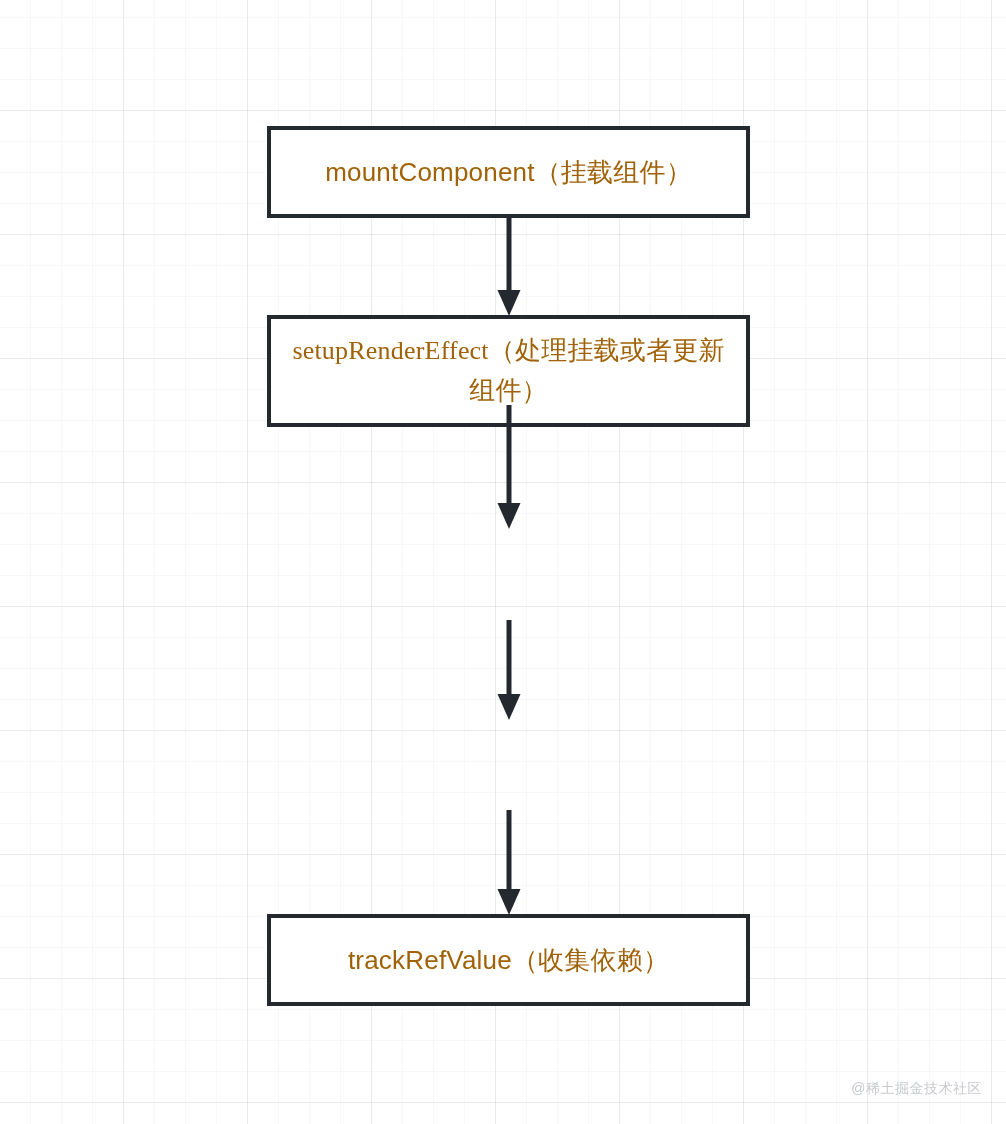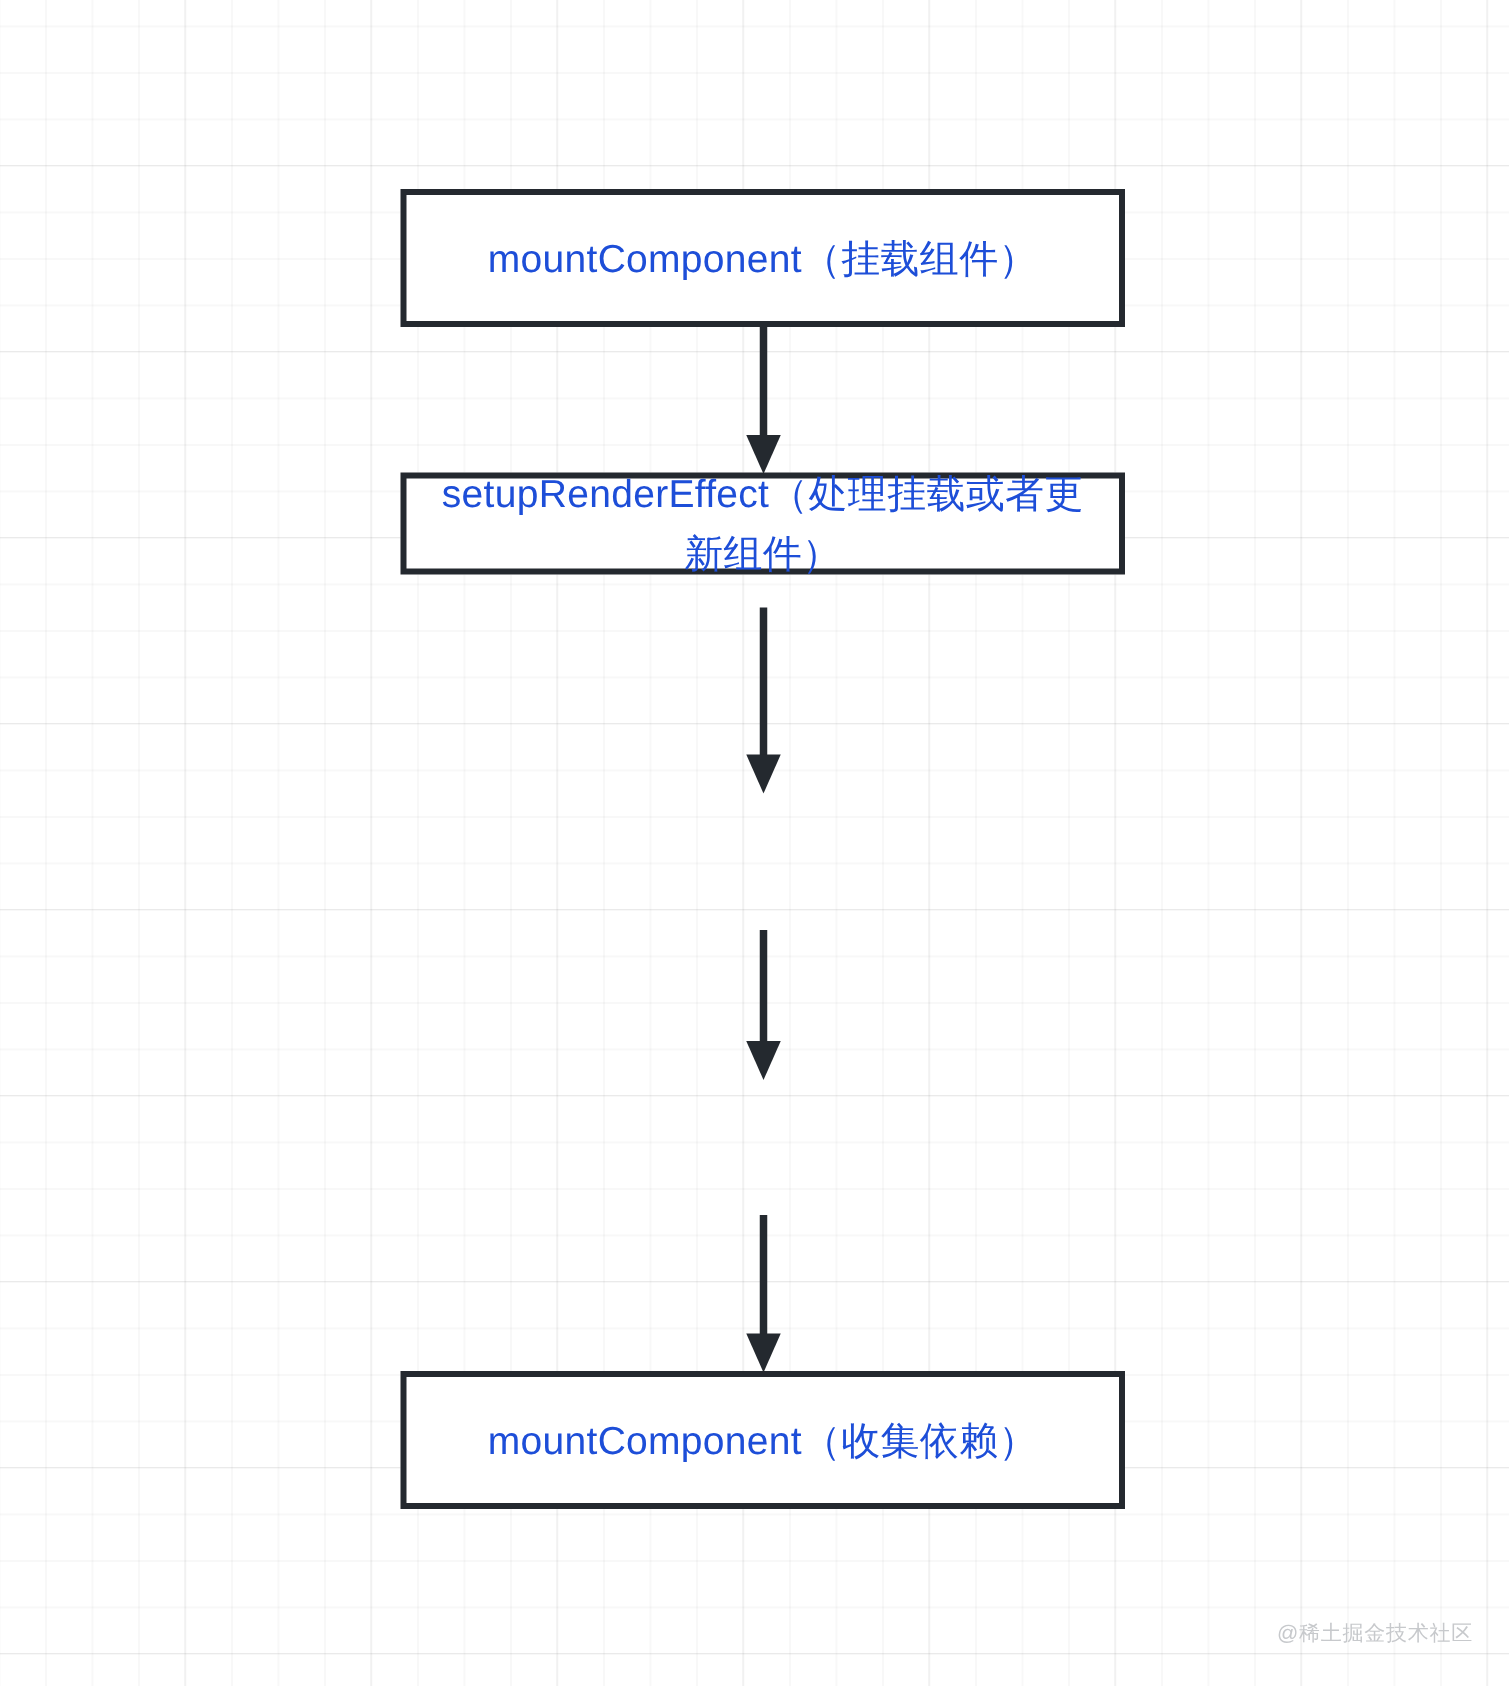--- a/index.html
+++ b/index.html
@@ -41,21 +41,21 @@
     display: flex;
     align-items: center;
     justify-content: center;
     text-align: center;
     padding: 4px 14px;
   }
 
   .flow-node-label {
     font-size: 26px;
     line-height: 40px;
-    color: #1d4ed8;
+    color: #a16207;
     letter-spacing: 0.2px;
     white-space: pre-wrap;
     font-weight: 400;
   }
 
   .flow-arrow {
     position: absolute;
     width: 40px;
     overflow: visible;
   }
@@ -73,28 +73,28 @@
 </style>
 </head>
 <body>
 
 <div id="canvas">
 
   <div class="flow-node" style="left:267px; top:126px; width:483px; height:92px;">
     <span class="flow-node-label">mountComponent（挂载组件）</span>
   </div>
 
-  <div class="flow-node" style="left:267px; top:315px; width:483px; height:68px;">
+  <div class="flow-node" style="left:267px; top:315px; width:483px; height:112px;font-family:Liberation Serif, serif;">
     <span class="flow-node-label">setupRenderEffect（处理挂载或者更新组件）</span>
   </div>
 
 
 
   <div class="flow-node" style="left:267px; top:914px; width:483px; height:92px;">
-    <span class="flow-node-label">mountComponent（收集依赖）</span>
+    <span class="flow-node-label">trackRefValue（收集依赖）</span>
   </div>
 
   <svg class="flow-arrow" style="left:489px; top:216px;" width="40" height="101" viewBox="0 0 40 101">
     <line x1="20" y1="0" x2="20" y2="80" stroke="#24292f" stroke-width="5"></line>
     <polygon points="20,100 8.5,74 31.5,74" fill="#24292f"></polygon>
   </svg>
 
   <svg class="flow-arrow" style="left:489px; top:405px;" width="40" height="125" viewBox="0 0 40 125">
     <line x1="20" y1="0" x2="20" y2="104" stroke="#24292f" stroke-width="5"></line>
     <polygon points="20,124 8.5,98 31.5,98" fill="#24292f"></polygon>

